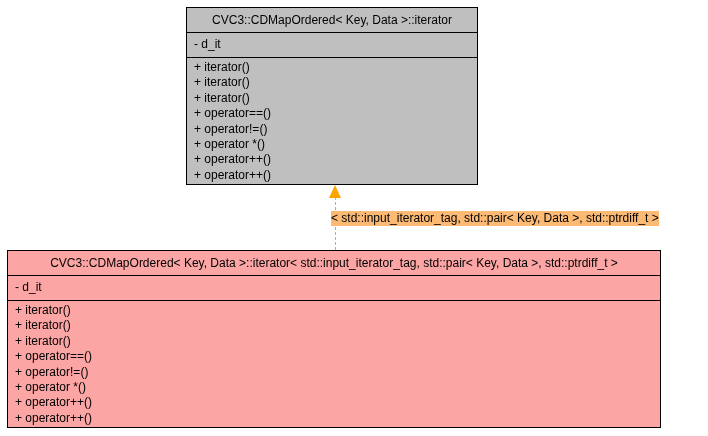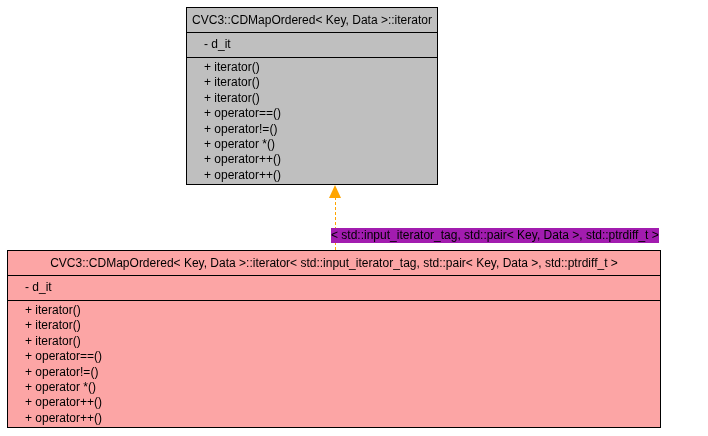--- a/index.html
+++ b/index.html
@@ -18,21 +18,21 @@
     font-size: 12px;
   }
   .uml-box {
     position: absolute;
     box-sizing: border-box;
     border: 1px solid #000000;
   }
   .uml-box.parent {
     left: 186px;
     top: 7px;
-    width: 252px;
+    width: 292px;
     height: 178px;
     background: #bfbfbf;
   }
   .uml-box.child {
     left: 7px;
     top: 250px;
     width: 654px;
     height: 178px;
     background: #fca5a5;
   }
@@ -54,21 +54,21 @@
     line-height: 23px;
   }
   .uml-methods {
     box-sizing: border-box;
     padding-top: 2px;
   }
   .uml-methods .uml-line {
     line-height: 15.4px;
   }
   .uml-line {
-    padding-left: 17px;
+    padding-left: 7px;
     white-space: nowrap;
   }
   .arrowhead {
     position: absolute;
     left: 329px;
     top: 185px;
     width: 0;
     height: 0;
     border-left: 6.5px solid transparent;
     border-right: 6.5px solid transparent;
@@ -78,22 +78,22 @@
     position: absolute;
     left: 335px;
     top: 197px;
     width: 0;
     height: 53px;
     border-left: 1px dashed #ffa500;
   }
   .edge-label {
     position: absolute;
     left: 331px;
-    top: 228px;
-    background: #a21caf;
+    top: 211px;
+    background: #fdba74;
     white-space: nowrap;
     line-height: 15px;
   }
 </style>
 </head>
 <body>
 
 <div class="canvas">
 
   <div class="uml-box parent">

